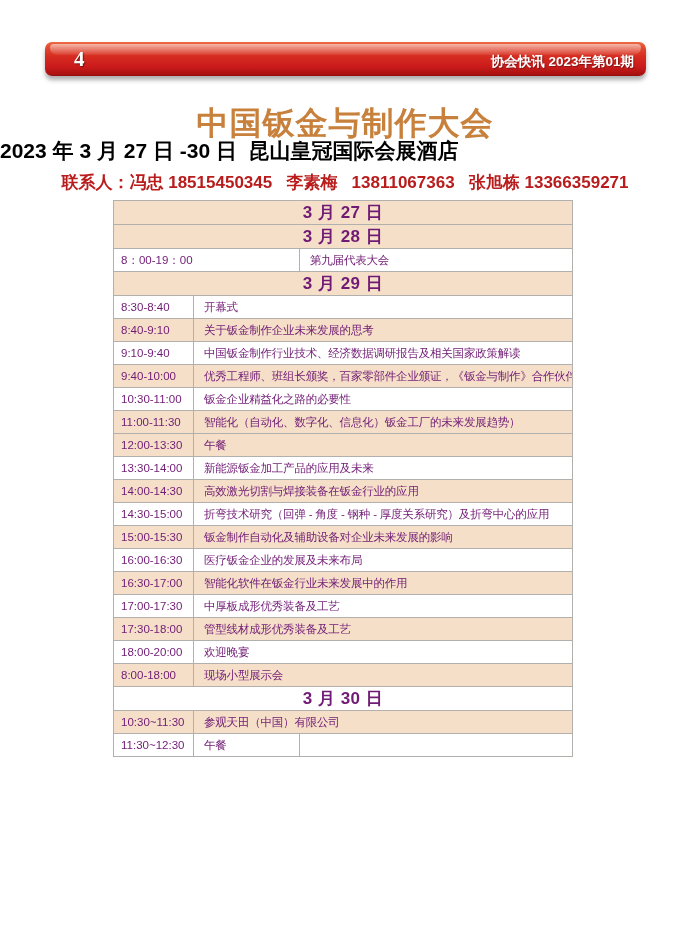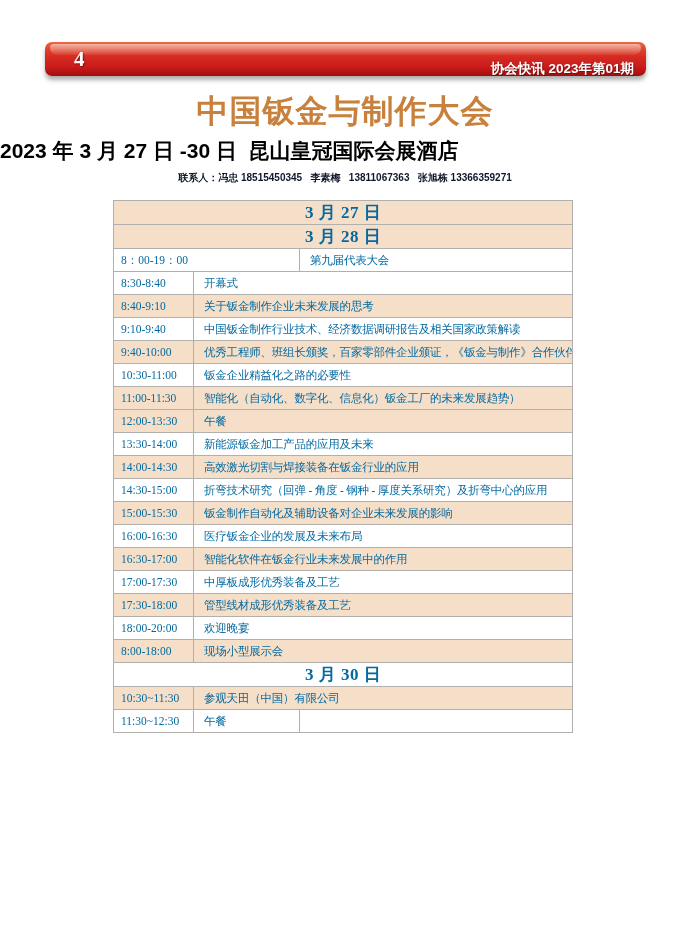--- a/index.html
+++ b/index.html
@@ -35,74 +35,74 @@
     left: 29px; top: 0;
     line-height: 34px;
     color: #ffffff;
     font-family: "Liberation Serif", "DejaVu Serif", serif;
     font-weight: bold;
     font-size: 21px;
     text-shadow: 1px 1px 1px rgba(0,0,0,.45);
   }
   .issue {
     position: absolute;
-    right: 12px; top: 11px;
+    right: 12px; top: 4px;
     line-height: 32px;
     color: #ffffff;
     font-size: 13.5px;
     font-weight: bold;
     white-space: pre;
     text-shadow: 1px 1px 1px rgba(0,0,0,.35);
   }
 
   
   .title {
     position: absolute;
-    left: 0; top: 90px; width: 100%;
+    left: 0; top: 102px; width: 100%;
     text-align: center;
     color: #c8813c;
     font-size: 32px;
     font-weight: bold;
     letter-spacing: 1px;
     white-space: pre;
   }
   .subtitle {
     position: absolute;
     left: 0; top: 137px; width: 100%;
     text-align: left;
     color: #000000;
     font-size: 21px;
     font-weight: bold;
     white-space: pre;
   }
   .contacts {
     position: absolute;
     left: 0; top: 171px; width: 100%;
     text-align: center;
-    color: #0f172a;
-    font-size: 10px;
+    color: #b91c1c;
+    font-size: 17px;
     font-weight: bold;
     white-space: pre;
   }
 
   
   .sched-wrap {
     position: absolute;
     left: 113px; top: 200px;
     width: 459px;
   }
   table.sched {
     width: 459px;
     border-collapse: collapse;
     table-layout: fixed;
   }
   table.sched td {
     border: 1px solid #b2b0ad;
-    font-family: Liberation Serif, serif;
-    color: #0369a1;
+    font-family: Liberation Sans, sans-serif;
+    color: #701a75;
     height: 23px;
     vertical-align: middle;
     overflow: hidden;
     white-space: nowrap;
   }
   td.sec-head {
     height: 26px;
     text-align: center;
     color: #c43a31;
     font-family: "Liberation Sans", "DejaVu Sans", sans-serif;
@@ -145,20 +145,23 @@
         <tr class="shaded">
           <td class="sec-head" colspan="3">3 月 27 日</td>
         </tr>
         <tr class="shaded">
           <td class="sec-head" colspan="3">3 月 28 日</td>
         </tr>
         <tr>
           <td class="time" colspan="2">8：00-19：00</td>
           <td class="activity">第九届代表大会</td>
         </tr>
+        <tr class="shaded">
+          <td class="sec-head" colspan="3">3 月 29 日</td>
+        </tr>
         <tr>
           <td class="time">8:30-8:40</td>
           <td class="activity" colspan="2">开幕式</td>
         </tr>
         <tr class="shaded">
           <td class="time">8:40-9:10</td>
           <td class="activity" colspan="2">关于钣金制作企业未来发展的思考</td>
         </tr>
         <tr>
           <td class="time">9:10-9:40</td>

